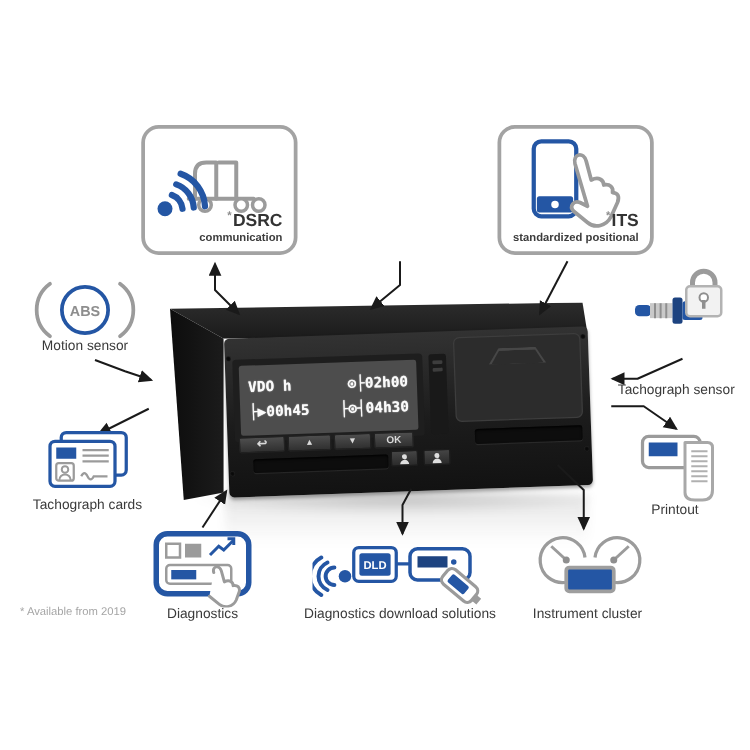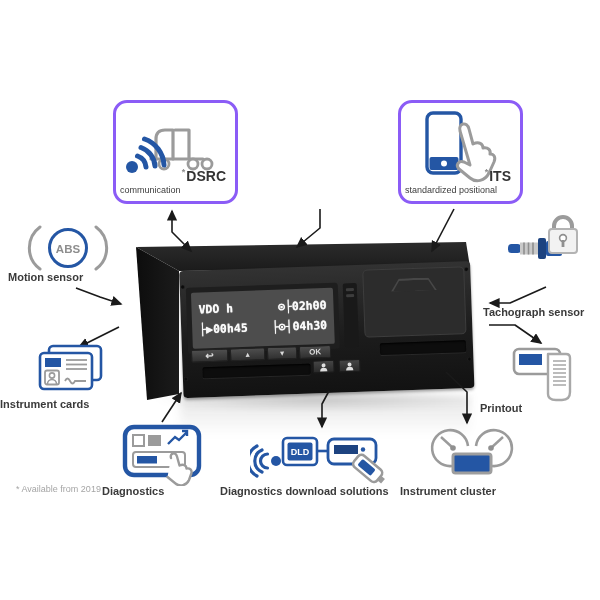--- a/index.html
+++ b/index.html
@@ -1,27 +1,27 @@
 <!DOCTYPE html>
 <html><head>
 <meta charset="utf-8">
 <style>
   html,body{margin:0;padding:0;background:#f3f3f3;}
   #canvas{position:relative;width:600px;height:600px;background:#ffffff;overflow:hidden;
           font-family:"Liberation Sans",sans-serif;}
   .abs{position:absolute;}
   
-  .fbox{position:absolute;width:125px;height:104px;border:3px solid #8b5cf6;border-radius:14px;background:#fff;box-sizing:border-box;}
+  .fbox{position:absolute;width:125px;height:104px;border:3px solid #a3a3a3;border-radius:14px;background:#fff;box-sizing:border-box;}
   .fbox .icon{position:absolute;left:2px;top:4px;}
   .btext{position:absolute;left:4px;right:9px;bottom:6px;}
   .btitle{font-size:14px;font-weight:bold;color:#333;text-align:right;line-height:14px;}
   .btitle .ast{color:#8d8d8d;font-size:9px;vertical-align:super;margin-right:1px;}
-  .bsub{font-size:9px;font-weight:normal;color:#3c3c3c;text-align:left;margin-top:2px;white-space:nowrap;}
+  .bsub{font-size:9px;font-weight:bold;color:#3c3c3c;text-align:right;margin-top:2px;white-space:nowrap;}
   
-  .lbl{position:absolute;font-size:11px;font-weight:bold;color:#3a3a3a;text-align:left;white-space:nowrap;}
+  .lbl{position:absolute;font-size:11px;font-weight:normal;color:#3a3a3a;text-align:center;white-space:nowrap;}
   .footnote{position:absolute;font-size:9px;color:#a5a5a5;}
   
   .devtop{position:absolute;left:134px;top:240px;width:338px;height:34px;
           background:linear-gradient(to bottom,#2d2d2d,#191919);
           clip-path:polygon(2px 7px,332px 2px,336px 27px,45px 31px);}
   .devside{position:absolute;left:134px;top:240px;width:50px;height:162px;
           background:linear-gradient(to right,#0c0c0c,#1d1d1d);
           clip-path:polygon(2px 7px,45px 31px,45px 154px,13px 160px);}
   .devfront{position:absolute;left:179px;top:261px;width:291px;height:127px;
           transform:rotate(-2deg);transform-origin:100% 0;
@@ -193,21 +193,21 @@
     <g stroke="#9b9b9b" stroke-width="1.8">
       <line x1="28" y1="16" x2="49" y2="16"></line>
         <line x1="28" y1="20.5" x2="49" y2="20.5"></line>
         <line x1="28" y1="25" x2="49" y2="25"></line>
     </g>
     <rect x="7" y="26.5" width="14" height="14" rx="2" fill="none" stroke="#9b9b9b" stroke-width="1.8"></rect>
     <circle cx="14" cy="31.5" r="2.6" fill="none" stroke="#9b9b9b" stroke-width="1.6"></circle>
     <path d="M9.5 40 a4.5 4.5 0 0 1 9 0" fill="none" stroke="#9b9b9b" stroke-width="1.6"></path>
     <path d="M27 37 q2.5-5 5 0 q2.5 5 5 0 h11" fill="none" stroke="#9b9b9b" stroke-width="1.8"></path>
   </svg>
-  <div class="lbl" style="left:0px;top:398px;width:140px;">Instrument cards</div>
+  <div class="lbl" style="left:0px;top:398px;width:140px;">Tachograph cards</div>
 
   <svg class="abs" style="left:502px;top:214px;" width="82" height="52" viewBox="0 0 82 52">
     <rect x="6" y="30" width="13" height="9" rx="3.5" fill="#2456a4"></rect>
     <rect x="18" y="28.5" width="18" height="12" fill="#c9c9c9"></rect>
     <g stroke="#8f8f8f" stroke-width="1.6">
       <line x1="22" y1="28.5" x2="22" y2="40.5"></line>
         <line x1="26.5" y1="28.5" x2="26.5" y2="40.5"></line>
         <line x1="31" y1="28.5" x2="31" y2="40.5"></line>
     </g>
     <rect x="36" y="24" width="8" height="21" rx="2" fill="#1d4380"></rect>

